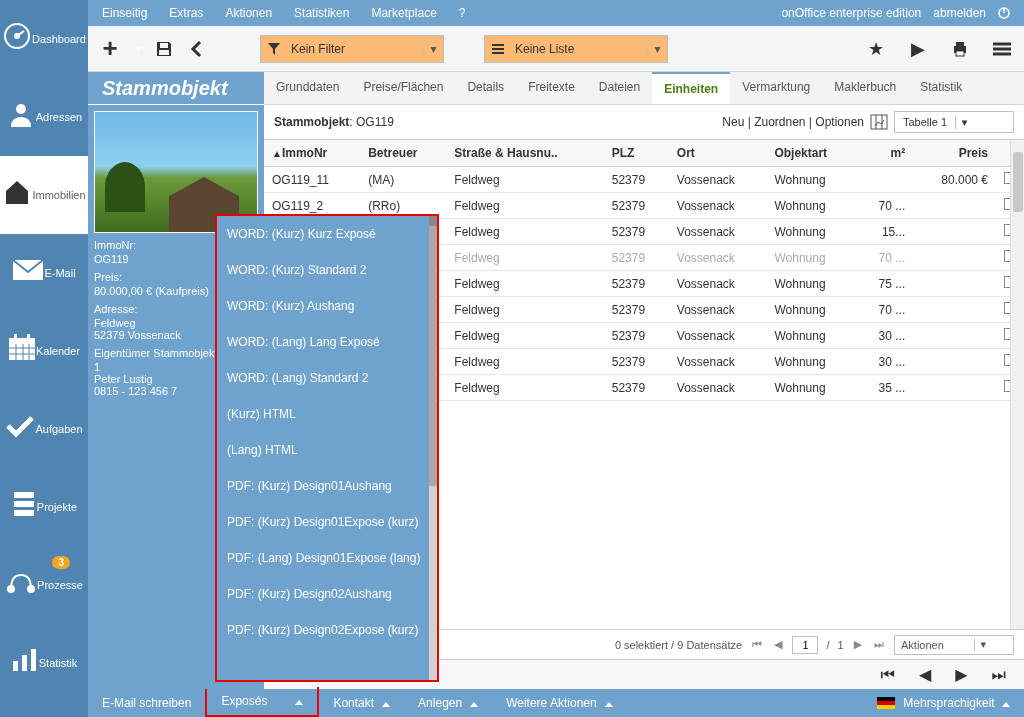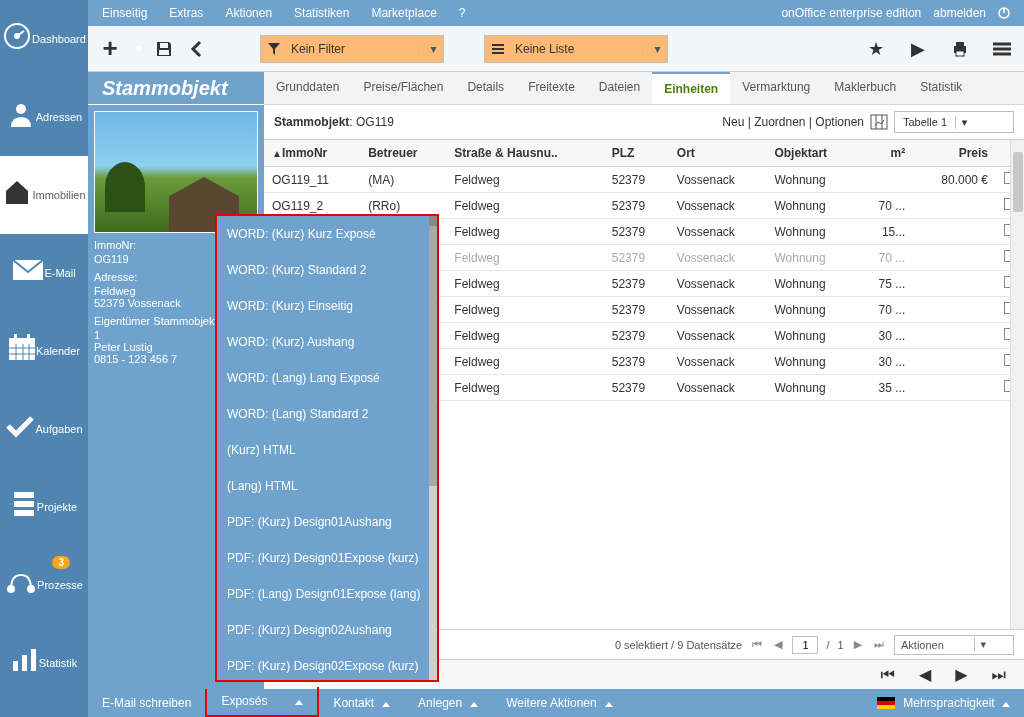--- a/index.html
+++ b/index.html
@@ -304,20 +304,24 @@
 
     <div class="content">
 
       <div class="sidepanel">
         <div class="thumb"></div>
         <div class="sideblock">
           <div class="lbl">ImmoNr:</div>
           <div>OG119</div>
         </div>
         <div class="sideblock">
+          <div class="lbl">Preis:</div>
+          <div style="white-space:nowrap; overflow:hidden;">80.000,00 € (Kaufpreis)</div>
+        </div>
+        <div class="sideblock">
           <div class="lbl">Adresse:</div>
           <div>Feldweg</div>
           <div>52379 Vossenack</div>
         </div>
         <div class="sideblock">
           <div class="lbl">Eigentümer Stammobjekt:</div>
           <div>1</div>
           <div>Peter Lustig</div>
           <div>0815 - 123 456 7</div>
         </div>
@@ -515,21 +519,20 @@
         <span><span>Mehrsprachigkeit</span> <span class="caret"></span></span>
       </div>
     </div>
   </div>
 </div>
 
 <div class="popup">
   <div id="popup-items">
       <div class="popup-item">WORD: (Kurz) Kurz Exposé</div>
       <div class="popup-item">WORD: (Kurz) Standard 2</div>
-      <div class="popup-item">WORD: (Kurz) Einseitig</div>
       <div class="popup-item">WORD: (Kurz) Aushang</div>
       <div class="popup-item">WORD: (Lang) Lang Exposé</div>
       <div class="popup-item">WORD: (Lang) Standard 2</div>
       <div class="popup-item">(Kurz) HTML</div>
       <div class="popup-item">(Lang) HTML</div>
       <div class="popup-item">PDF: (Kurz) Design01Aushang</div>
       <div class="popup-item">PDF: (Kurz) Design01Expose (kurz)</div>
       <div class="popup-item">PDF: (Lang) Design01Expose (lang)</div>
       <div class="popup-item">PDF: (Kurz) Design02Aushang</div>
       <div class="popup-item">PDF: (Kurz) Design02Expose (kurz)</div>

